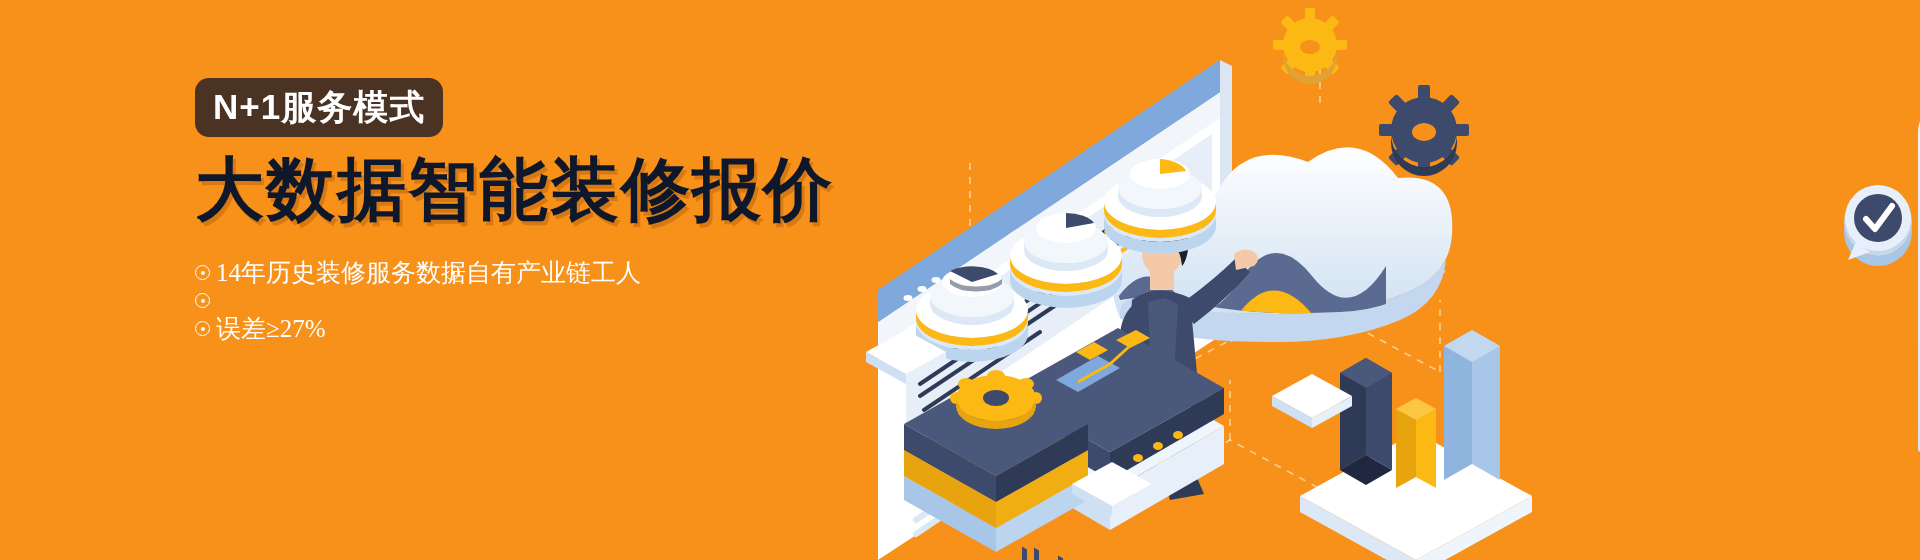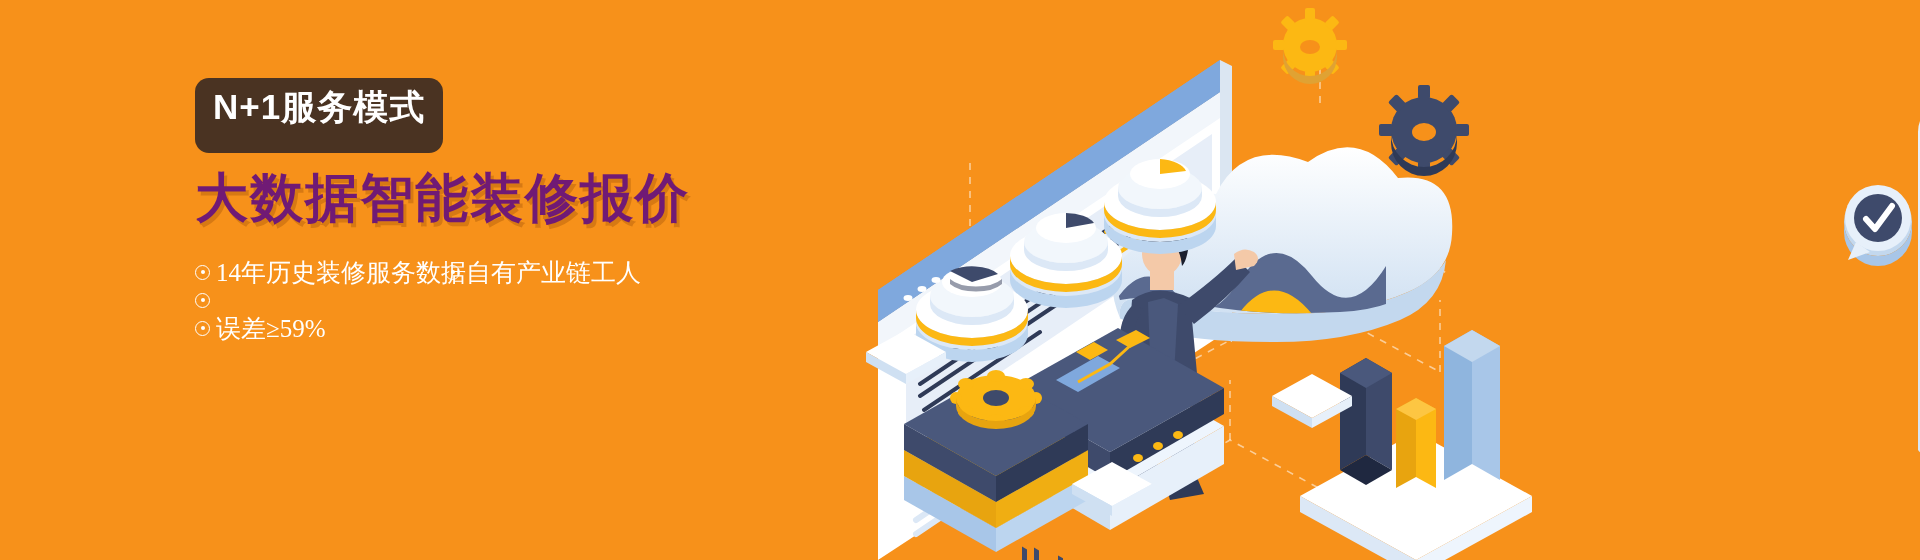--- a/index.html
+++ b/index.html
@@ -27,28 +27,28 @@
   }
   .badge {
     display:inline-block;
     background:#4a3322;
     color:#ffffff;
     font-family:"Liberation Sans", sans-serif;
     font-size:35px;
     font-weight:bold;
     letter-spacing:1px;
     line-height:1;
-    padding:11px 18px 29px 18px;
+    padding:11px 18px 13px 18px;
     border-radius:14px;
   }
   .headline {
     margin-top:17px;
-    color:#701a75;
+    color:#0f172a;
     font-family:"Liberation Sans", sans-serif;
-    font-size:53px;
+    font-size:69px;
     font-weight:bold;
     letter-spacing:2px;
     line-height:1.05;
     white-space:nowrap;
     text-shadow:3px 4px 0 rgba(176,93,10,.45);
   }
 
   .bullets {
     margin-top:26px;
     display:flex;
@@ -106,21 +106,21 @@
       <div class="bcol left">
         <div class="bullet">
           <span class="dot"></span>
           <span>14年历史装修服务数据</span>
         </div>
         <div class="bullet">
           <span class="dot"></span>
         </div>
         <div class="bullet">
           <span class="dot"></span>
-          <span>误差≥59%</span>
+          <span>误差≥27%</span>
         </div>
       </div>
 
       <div class="bcol right">
         <div class="bullet">
           <span class="dot"></span>
           <span>自有产业链工人</span>
         </div>
       </div>
 

